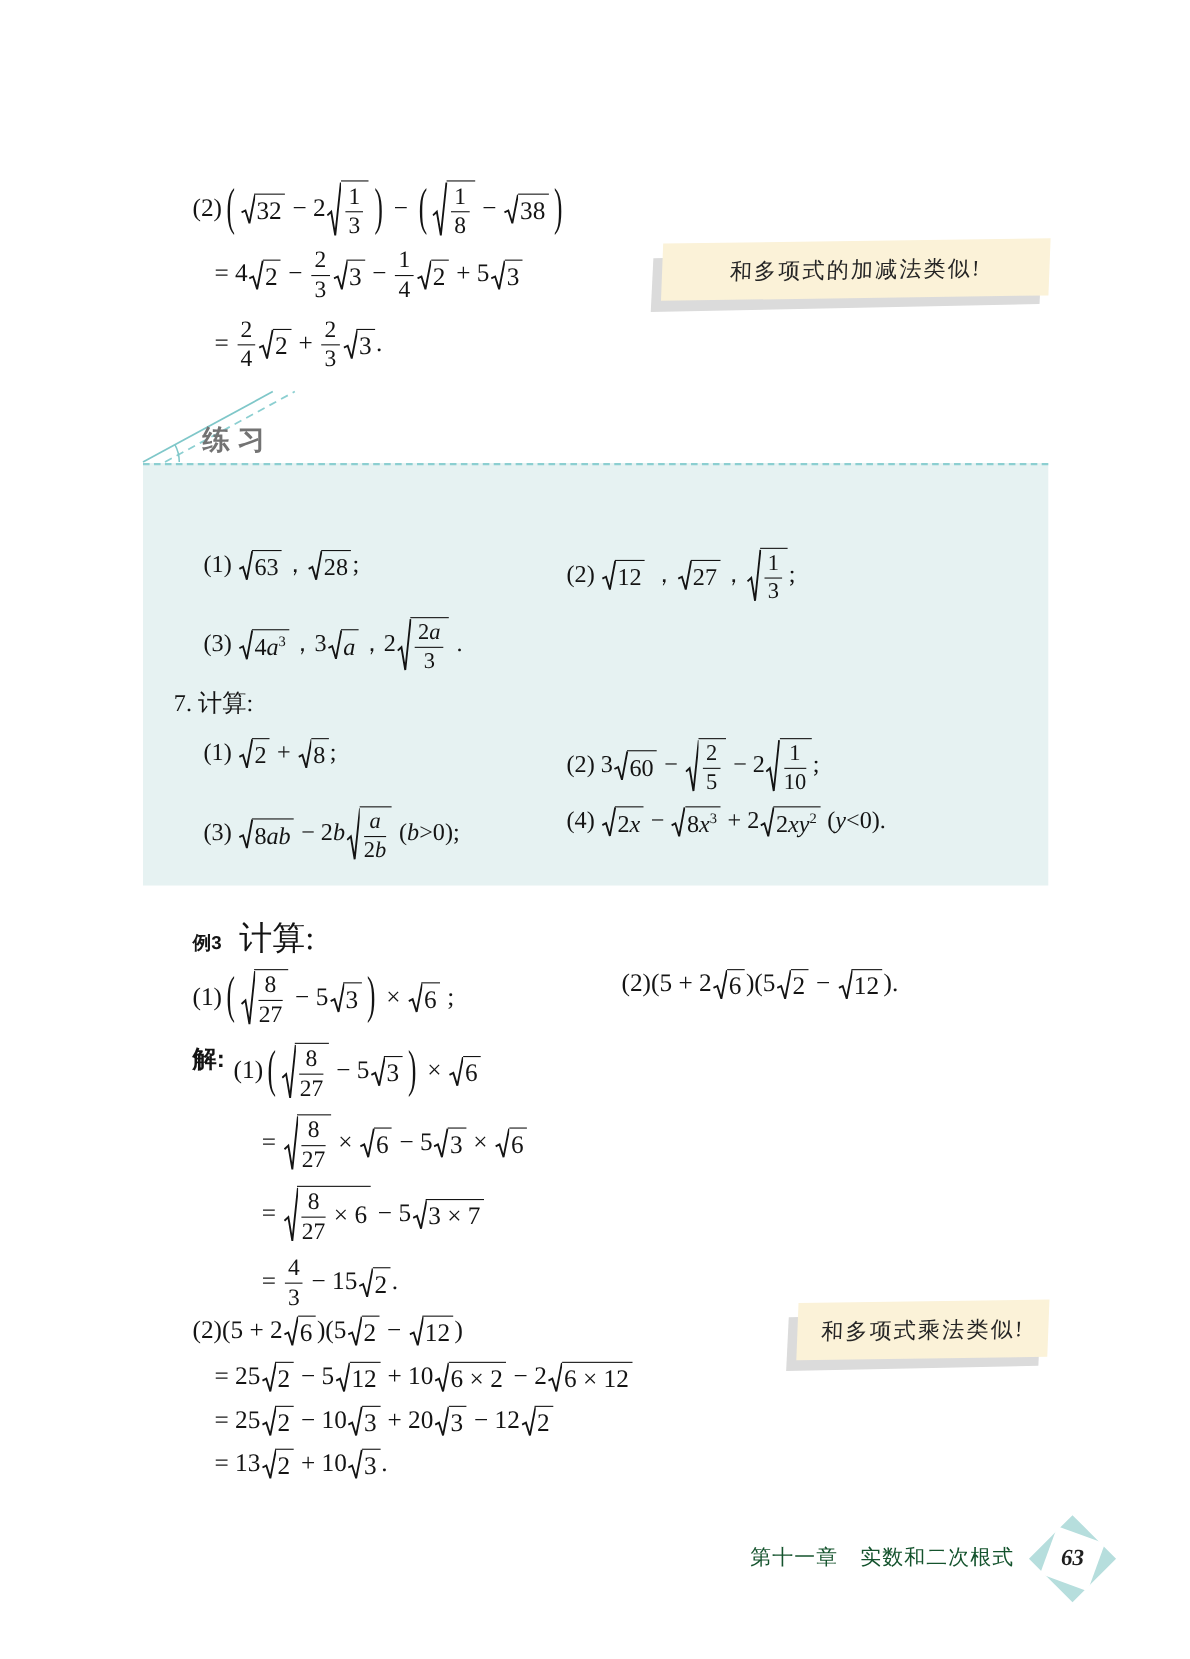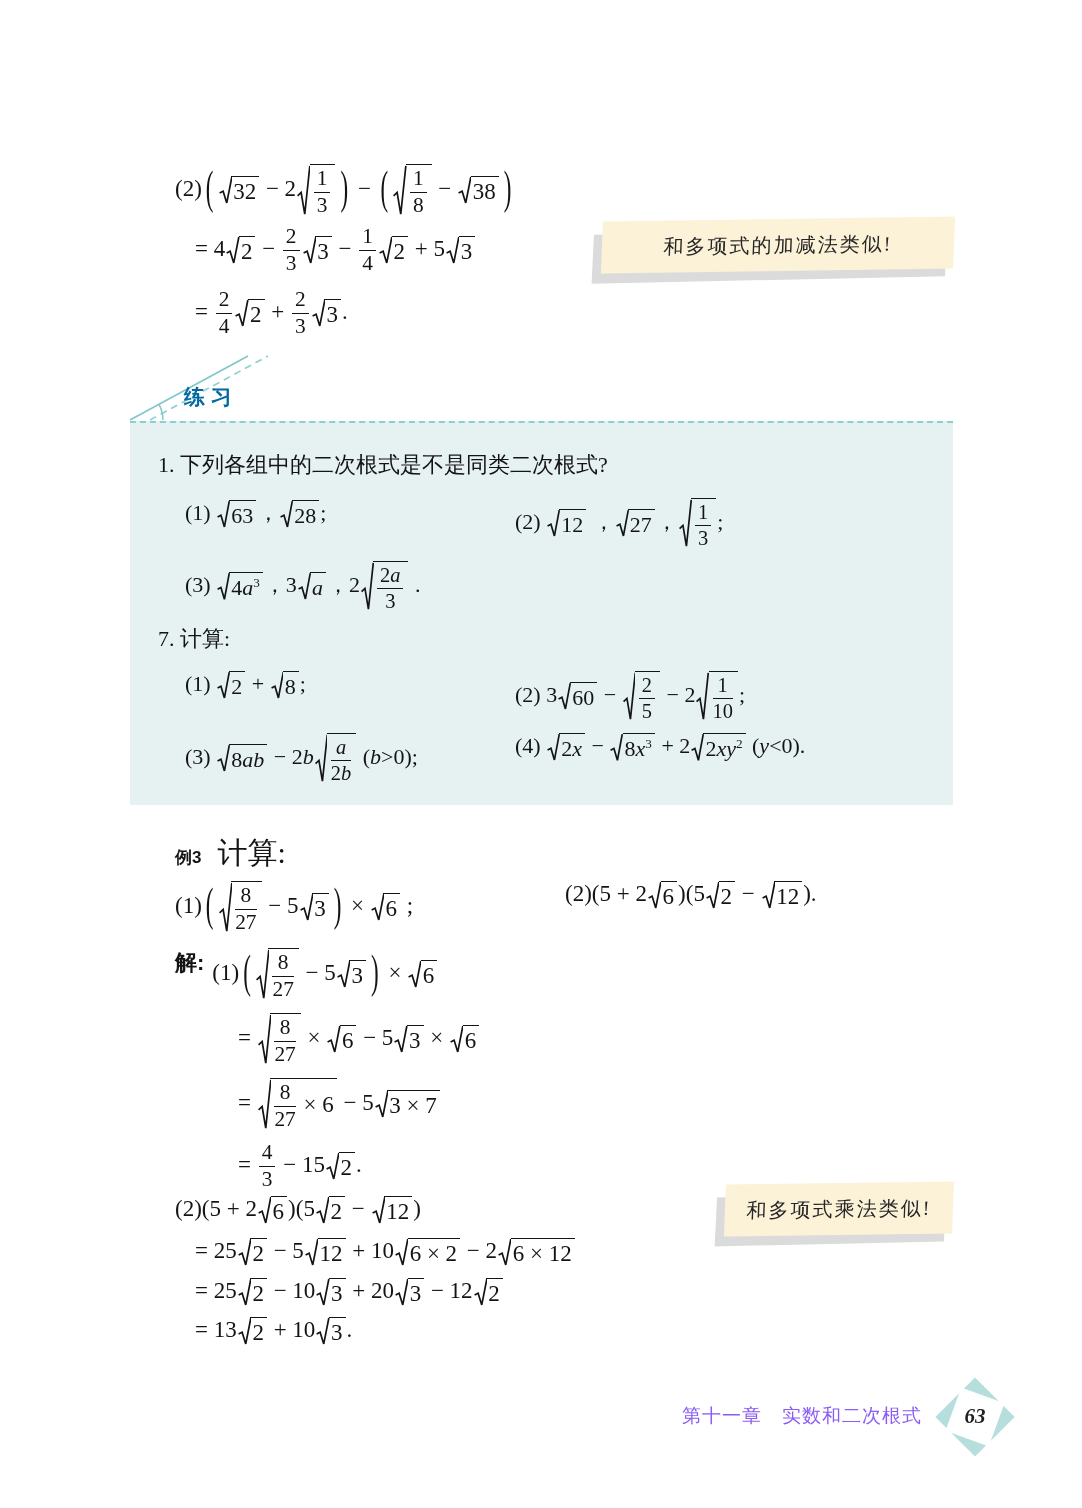--- a/index.html
+++ b/index.html
@@ -25,40 +25,40 @@
   sup{font-size:0.6em;}
   .bp{display:inline-block;transform:scaleY(2.05);transform-origin:center;margin:0 4px;font-weight:400;}
   .math i, .rad i{font-style:italic;}
 
   
   .practice-box{position:absolute;left:130px;top:421px;width:823px;height:384px;
                 background:#e6f2f2;border-top:2px dashed #8ccfd1;box-sizing:border-box;}
   .practice-box .mline{font-size:22px;}
   .pennant{position:absolute;left:126px;top:350px;}
   .practice-title{position:absolute;left:184px;top:383px;font-family:"Liberation Sans","DejaVu Sans",sans-serif;
-                  font-weight:700;font-size:21px;color:#0369a1;}
+                  font-weight:700;font-size:25px;color:#737373;}
 
   
   .ex-heading{position:absolute;left:175px;top:833px;display:flex;align-items:baseline;}
   .ex-label{font-family:"Liberation Sans","DejaVu Sans",sans-serif;font-weight:700;font-size:17px;}
   .ex-title{font-size:30px;margin-left:16px;}
   .sol-label{font-family:"Liberation Sans","DejaVu Sans",sans-serif;font-weight:700;font-size:22px;
              flex:none;margin-right:8px;}
 
   
   .note{position:absolute;}
   .note-shadow{position:absolute;left:-9px;top:12px;right:8px;bottom:-9px;background:#dbdbdb;
                transform:skewX(-4deg) rotate(-1.2deg);}
   .note-body{position:absolute;inset:0;background:#fbf2d8;transform:skewX(-3deg) rotate(-0.8deg);
              display:flex;align-items:center;justify-content:center;
              font-size:20px;letter-spacing:2px;color:#262626;}
 
   
   .footer-chapter{position:absolute;left:600px;top:1403px;width:322px;text-align:right;
-                  font-family:"Liberation Sans","DejaVu Sans",sans-serif;font-size:19px;color:#8b5cf6;
+                  font-family:"Liberation Sans","DejaVu Sans",sans-serif;font-size:19px;color:#14532d;
                   letter-spacing:1px;}
   .diamond-outer{position:absolute;left:947px;top:1389px;width:56px;height:56px;background:#b6dedd;
                  transform:rotate(45deg);}
   .diamond-inner{position:absolute;left:952px;top:1394px;width:46px;height:46px;background:#ffffff;
                  transform:rotate(20deg);}
   .pageno{position:absolute;left:955px;top:1404px;width:40px;text-align:center;
           font-style:italic;font-weight:600;font-size:21px;color:#1f1f1f;}
 </style>
 </head>
 <body>
@@ -101,21 +101,20 @@
   </div>
 
   <svg class="pennant" width="150" height="72" viewBox="0 0 150 72">
     <path d="M4,70 L122,6" fill="none" stroke="#7fc7c9" stroke-width="1.6"></path>
     <path d="M24,70 L142,6" fill="none" stroke="#8ccfd1" stroke-width="1.6" stroke-dasharray="7 5"></path>
     <path d="M37,70 A33 33 0 0 0 33,54.3" fill="none" stroke="#7fc7c9" stroke-width="1.4"></path>
   </svg>
   <div class="practice-title">练 习</div>
 
   <div class="practice-box">
-    <div class="cnline" style="left:28px;top:27px">1. 下列各组中的二次根式是不是同类二次根式?</div>
     <div class="mline" style="left:55px;top:75px">
       <span class="math">(1) <span class="sqrt"><svg class="rsvg" viewBox="0 0 11 28" preserveAspectRatio="none" aria-hidden="true">
               <path d="M0.5,16.5 L3.4,14.8 L6.4,26 L10.6,1" fill="none" stroke="currentColor" stroke-width="1.7" vector-effect="non-scaling-stroke"></path>
             </svg><span class="rad">63</span></span>，<span class="sqrt"><svg class="rsvg" viewBox="0 0 11 28" preserveAspectRatio="none" aria-hidden="true">
               <path d="M0.5,16.5 L3.4,14.8 L6.4,26 L10.6,1" fill="none" stroke="currentColor" stroke-width="1.7" vector-effect="non-scaling-stroke"></path>
             </svg><span class="rad">28</span></span>;</span>
     </div>
     <div class="mline" style="left:385px;top:75px">
       <span class="math">(2) <span class="sqrt"><svg class="rsvg" viewBox="0 0 11 28" preserveAspectRatio="none" aria-hidden="true">
               <path d="M0.5,16.5 L3.4,14.8 L6.4,26 L10.6,1" fill="none" stroke="currentColor" stroke-width="1.7" vector-effect="non-scaling-stroke"></path>

